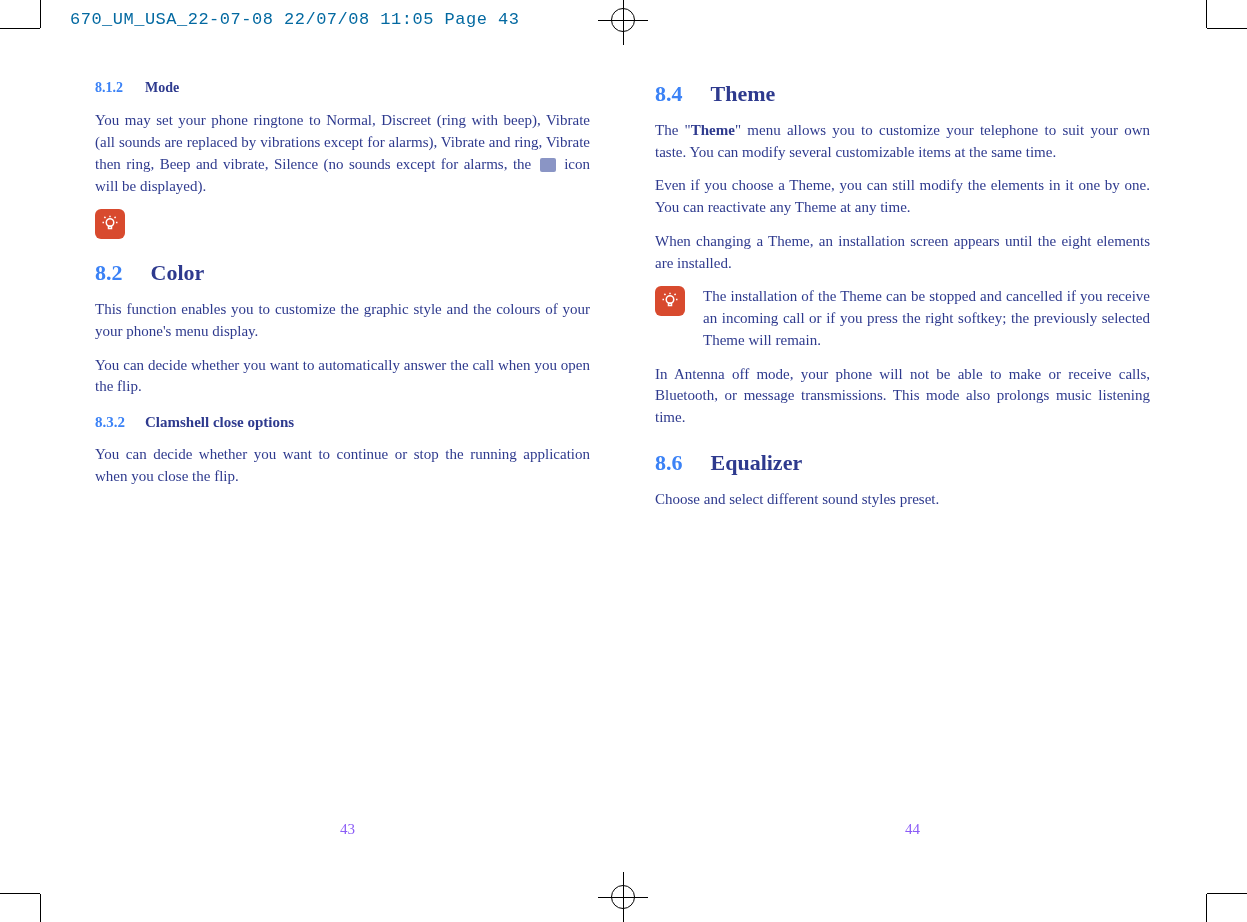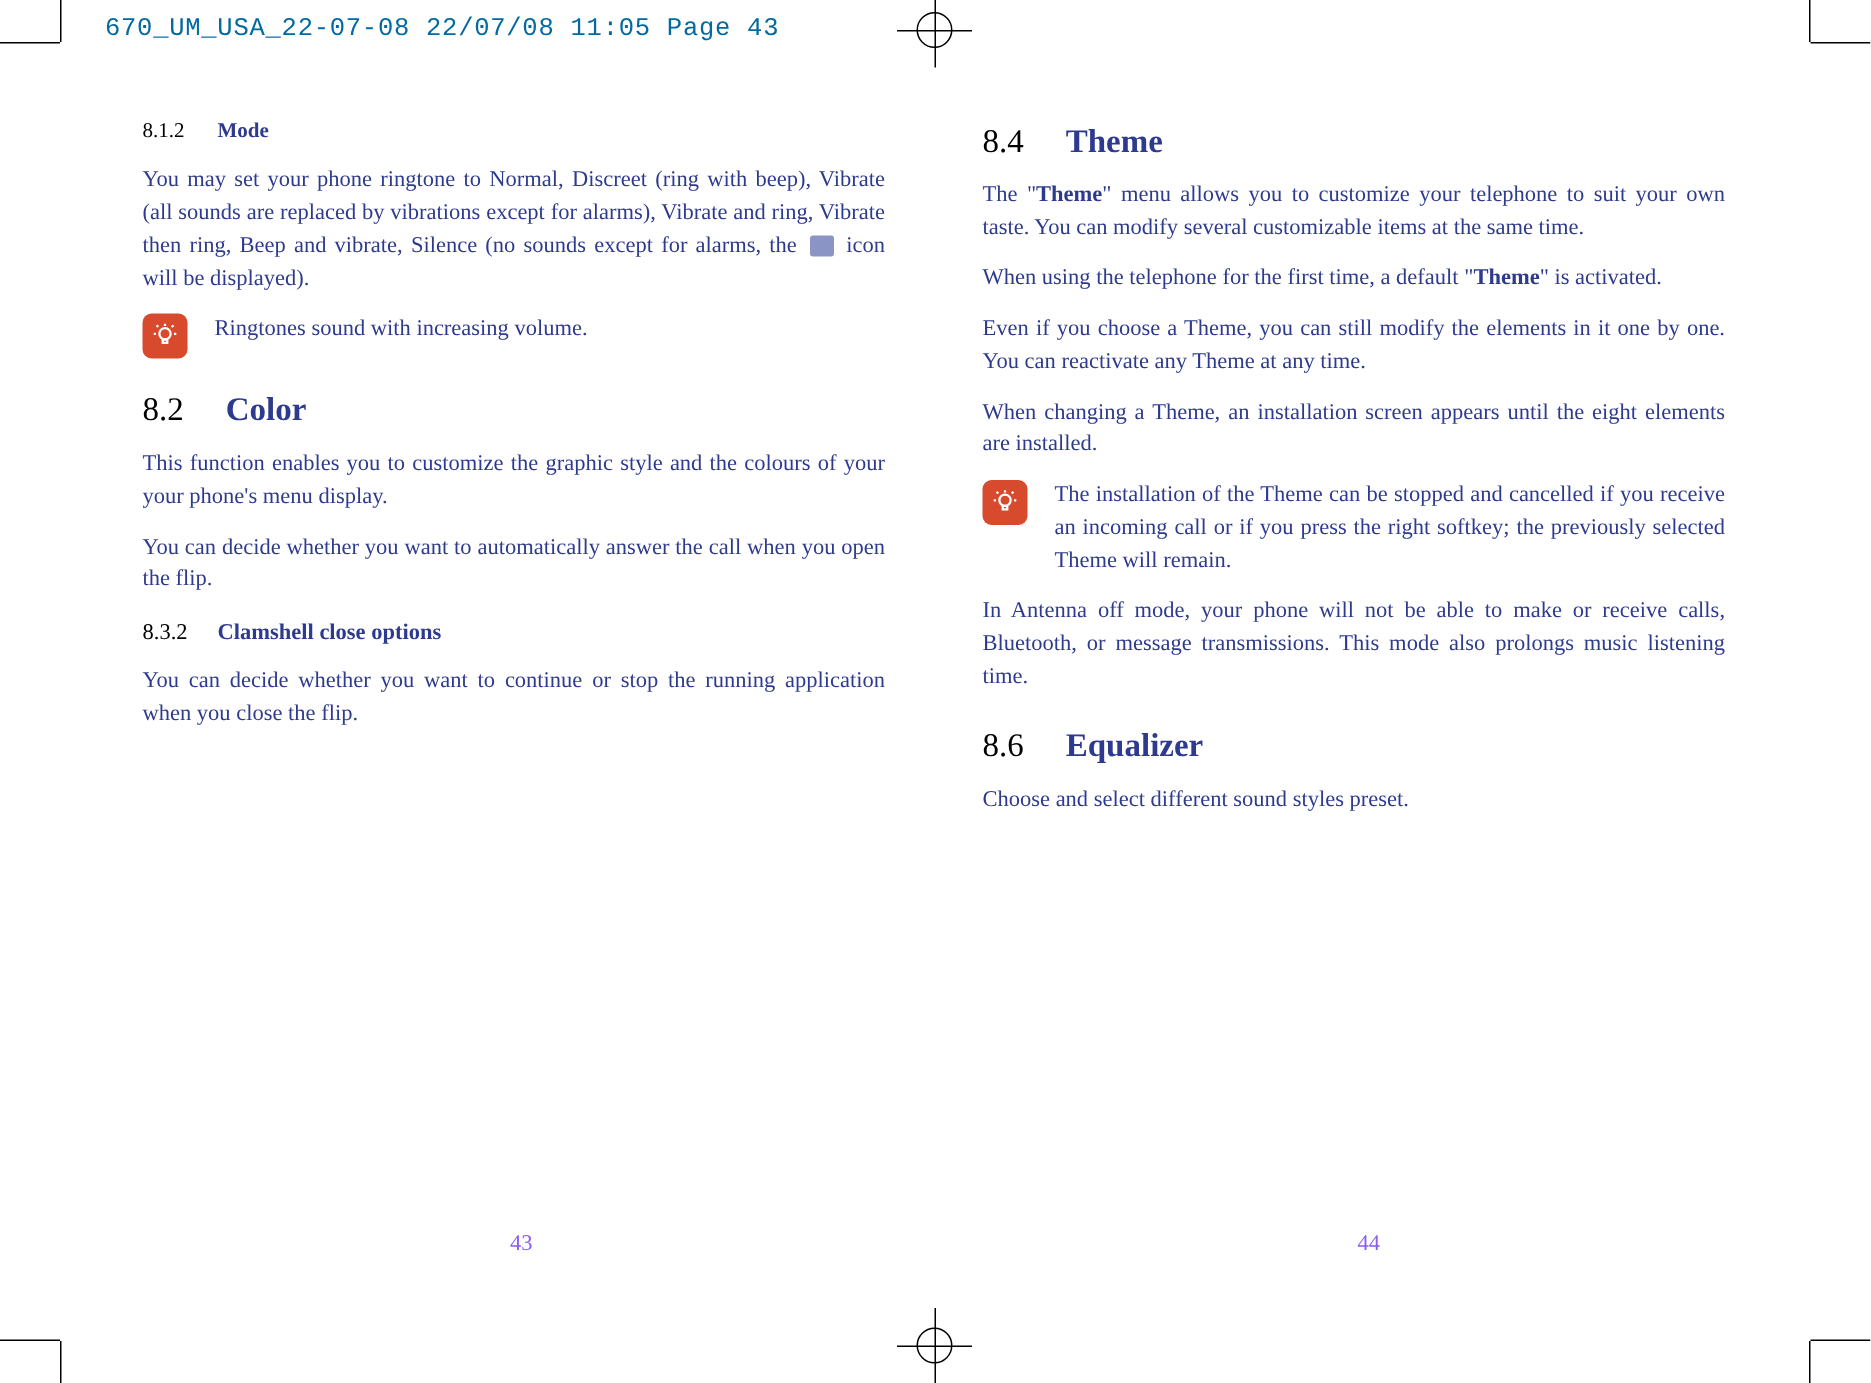--- a/index.html
+++ b/index.html
@@ -55,22 +55,22 @@
       display: flex;
       gap: 65px;
     }
     .column {
       flex: 1;
       color: #2e3a8e;
       font-size: 15px;
       line-height: 1.45;
     }
     .heading-num {
-      color: #000000;
-      font-weight: normal;
+      color: #3b82f6;
+      font-weight: bold;
     }
     .h812 {
       font-size: 14px;
       font-weight: bold;
       margin-bottom: 12px;
     }
     .h812 .heading-num { margin-right: 22px; }
     .h2 {
       font-size: 22px;
       font-weight: bold;
@@ -170,21 +170,20 @@
         <svg width="18" height="18" viewBox="0 0 24 24" fill="none" stroke="#fff" stroke-width="2">
             <circle cx="12" cy="10" r="5"></circle>
             <line x1="12" y1="1" x2="12" y2="3"></line>
             <line x1="4" y1="10" x2="2" y2="10"></line>
             <line x1="22" y1="10" x2="20" y2="10"></line>
             <line x1="6" y1="4" x2="4.5" y2="2.5"></line>
             <line x1="18" y1="4" x2="19.5" y2="2.5"></line>
             <path d="M10 15h4v3h-4z"></path>
           </svg>
       </div>
-      <div class="note-text">Ringtones sound with increasing volume.</div>
     </div>
 
     <div class="h2">
       <span class="heading-num">8.2</span><span class="h2-text">Color</span>
     </div>
     <p class="para">This function enables you to customize the graphic style and the colours of your your phone's menu display.</p>
 
 
     <p class="para">You can decide whether you want to automatically answer the call when you open the flip.</p>
 
@@ -193,23 +192,20 @@
     </div>
     <p class="para">You can decide whether you want to continue or stop the running application when you close the flip.</p>
   </div>
 
   <div class="column">
     <div class="h2" style="margin-top:0;">
       <span class="heading-num">8.4</span><span class="h2-text">Theme</span>
     </div>
     <p class="para">
       <span>The "</span><span class="bold">Theme</span><span>" menu allows you to customize your telephone to suit your own taste. You can modify several customizable items at the same time.</span>
-    </p>
-    <p class="para">
-      <span>When using the telephone for the first time, a default "</span><span class="bold">Theme</span><span>" is activated.</span>
     </p>
     <p class="para">Even if you choose a Theme, you can still modify the elements in it one by one. You can reactivate any Theme at any time.</p>
     <p class="para">When changing a Theme, an installation screen appears until the eight elements are installed.</p>
     <div class="note-box">
       <div class="note-icon">
         <svg width="18" height="18" viewBox="0 0 24 24" fill="none" stroke="#fff" stroke-width="2">
             <circle cx="12" cy="10" r="5"></circle>
             <line x1="12" y1="1" x2="12" y2="3"></line>
             <line x1="4" y1="10" x2="2" y2="10"></line>
             <line x1="22" y1="10" x2="20" y2="10"></line>

